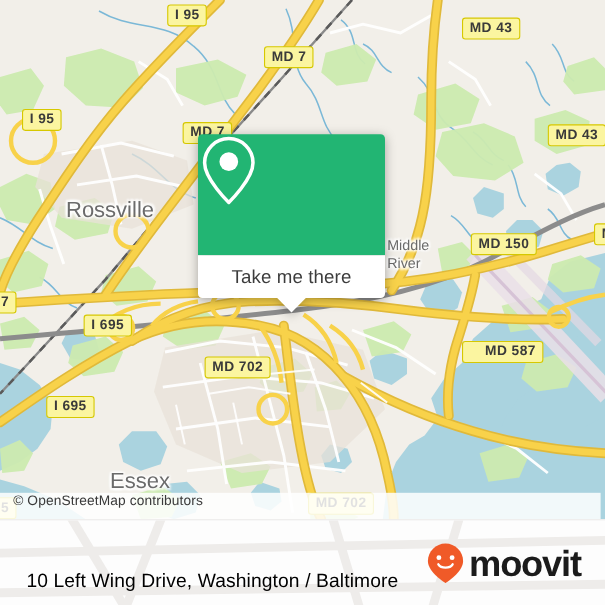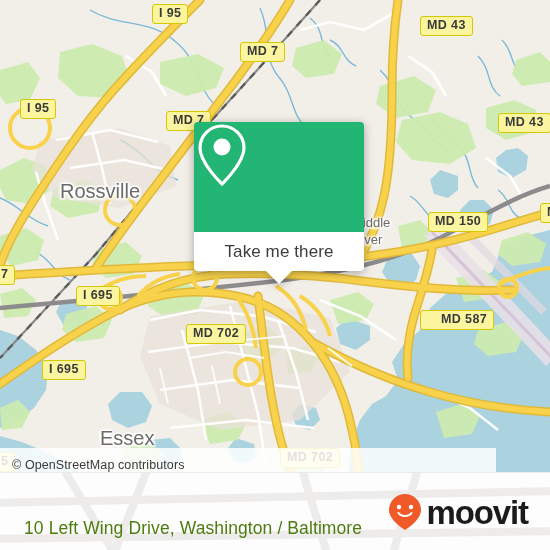--- a/index.html
+++ b/index.html
@@ -9,23 +9,23 @@
     background:#ffffff;
   }
   #app{position:relative;width:550px;height:550px;overflow:hidden;}
 
   
   .map{position:absolute;left:0;top:0;width:550px;height:472px;overflow:hidden;background:#fde047;}
   .map svg{position:absolute;left:0;top:0;}
 
   
   .attrib{
-    position:absolute;left:0;bottom:0;width:496px;height:24px;
+    position:absolute;left:0;bottom:0;width:546px;height:24px;
     background:rgba(255,255,255,.85);
-    display:flex;align-items:flex-end;
+    display:flex;align-items:flex-start;
     font-size:12.5px;color:#3a3a3a;letter-spacing:.1px;
     padding-left:12px;box-sizing:border-box;
   }
 
   
   .shield{
     position:absolute;
     background:#fbf5a0;
     border:1.6px solid #d6c800;
     border-radius:3px;
@@ -48,21 +48,21 @@
     white-space:nowrap;
     text-shadow:
       -1.5px -1.5px 2px #fff, 1.5px -1.5px 2px #fff,
       -1.5px  1.5px 2px #fff, 1.5px  1.5px 2px #fff,
        0 0 3px #fff, 0 0 4px #fff;
   }
   .place.small{font-size:13px;}
 
   
   .popup{
-    position:absolute;left:194px;top:122px;width:170px;
+    position:absolute;left:180px;top:122px;width:170px;
     filter:drop-shadow(0 2px 5px rgba(0,0,0,.32));
   }
   .popup-img{
     height:110px;border-radius:4px 4px 0 0;
     display:flex;align-items:center;justify-content:center;
   }
   .pin-svg{display:block;}
   .popup-foot{
     background:#fff;border-radius:0 0 4px 4px;
     height:39px;display:flex;align-items:center;justify-content:center;
@@ -85,21 +85,21 @@
     background:#fdfdfd;overflow:hidden;
     border-top:1px solid #eceaea;
   }
   .footer-ghost{position:absolute;left:0;top:0;}
   .footer-row{
     position:absolute;left:0;top:0;width:550px;height:78px;
     display:flex;align-items:center;justify-content:space-between;
     padding:0 22px 0 24px;box-sizing:border-box;
   }
   .footer-address{
-    font-size:17.5px;color:#4d7c0f;letter-spacing:.1px;white-space:nowrap;margin-top:32px;
+    font-size:17.5px;color:#000000;letter-spacing:.1px;white-space:nowrap;margin-top:32px;
   }
   .brand{display:flex;align-items:center;gap:4px;}
   .brand-word{
     font-size:33px;font-weight:bold;color:#1b1b1b;letter-spacing:-1.1px;
     line-height:1;
   }
 </style>
 </head>
 <body>
 

